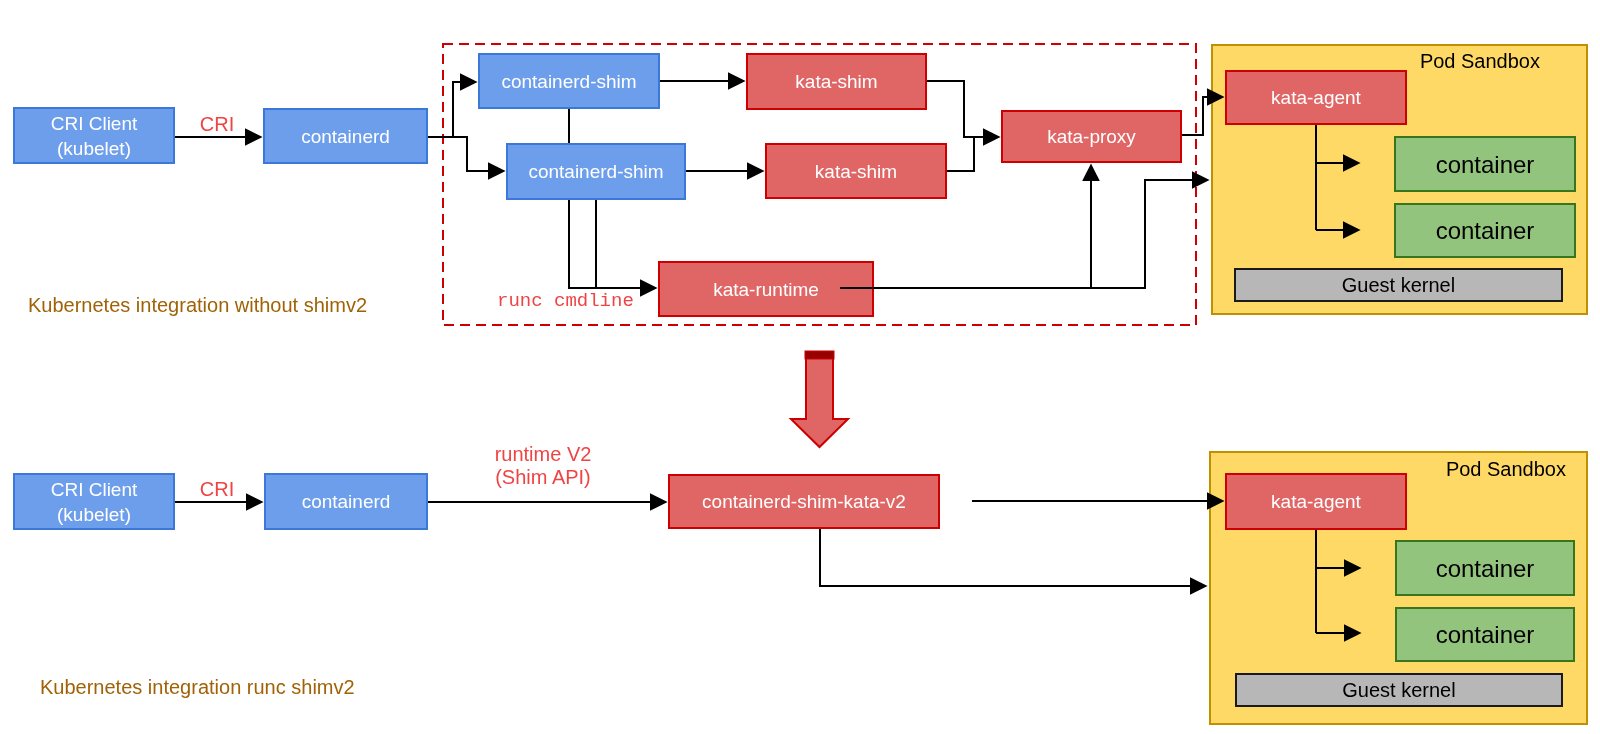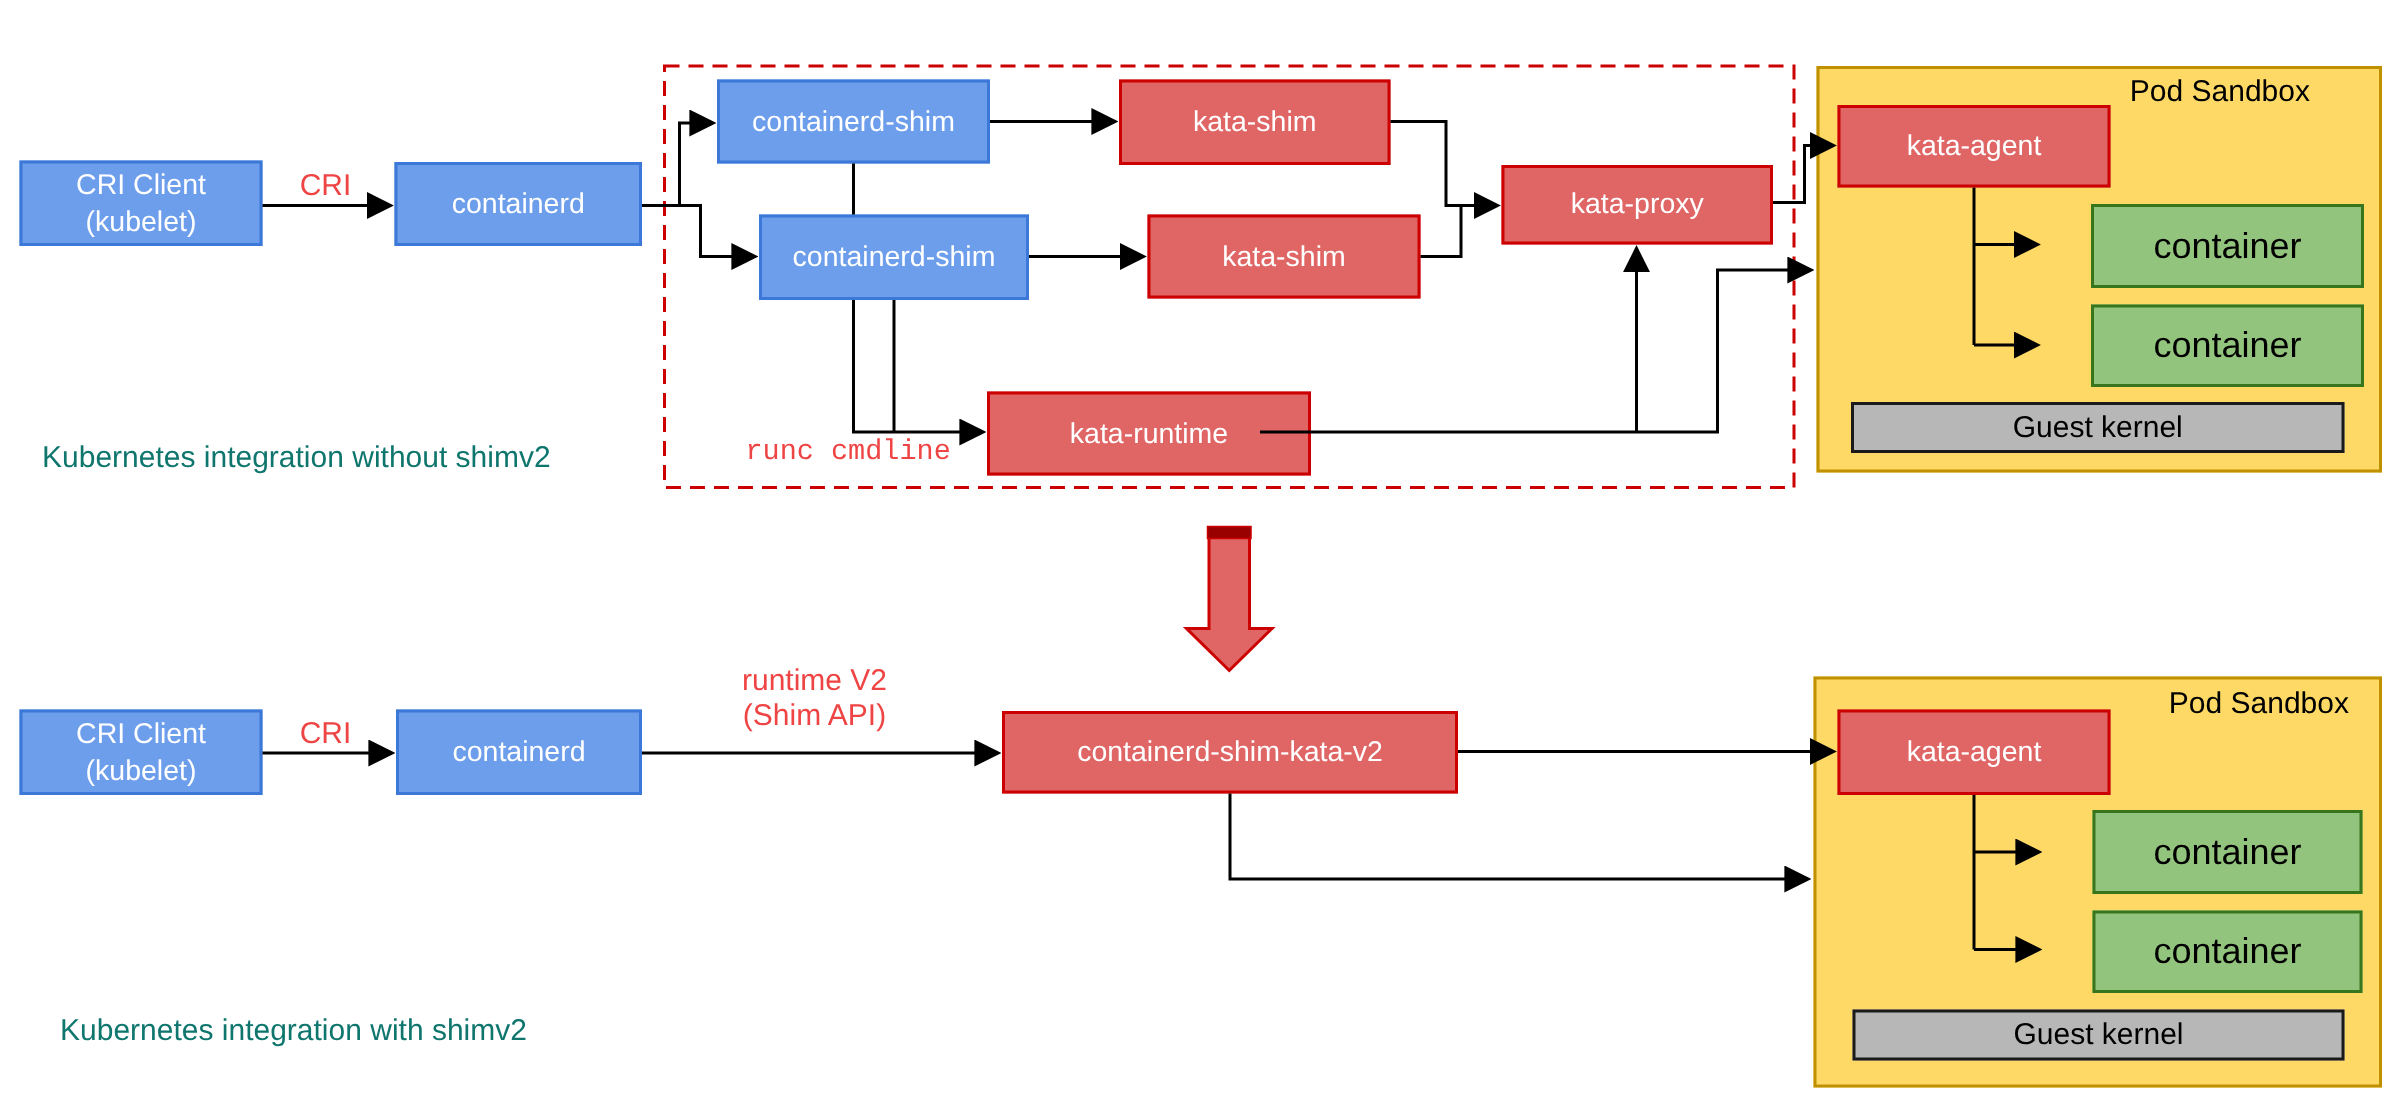--- a/index.html
+++ b/index.html
@@ -17,21 +17,21 @@
   .green{background:var(--green_fill);border-color:var(--green_border);color:#000000;font-size:24px;margin-left:33px;}
   .gray{background:var(--gray_fill);border-color:var(--gray_border);color:#000000;font-size:20px;}
   .sandbox{
     position:absolute;box-sizing:border-box;border:2px solid var(--yellow_border);
     background:var(--yellow_fill);
   }
   .sandbox-title{
     position:absolute;top:4px;right:46px;font-size:20px;color:#000000;
   }
   .label{position:absolute;color:#ef4444;font-size:20px;white-space:nowrap;}
-  .caption{position:absolute;color:#0f766e;font-size:20px;white-space:nowrap;}
+  .caption{position:absolute;color:#a16207;font-size:20px;white-space:nowrap;}
   .overlay{position:absolute;left:0;top:0;pointer-events:none;}
   .connector{stroke:var(--arrow);stroke-width:2;fill:none;}
   .dashedrect{stroke:var(--dashed);stroke-width:2;fill:none;}
   .bigarrow{fill:var(--big_arrow_fill);stroke:var(--big_arrow_stroke);stroke-width:2;}
   .bigarrowband{fill:var(--big_arrow_band);stroke:var(--big_arrow_stroke);stroke-width:1;}
 </style>
 </head>
 <body>
 
 <div class="canvas">
@@ -80,31 +80,31 @@
 
   <div class="label" style="left:196px;top:478px;width:42px;text-align:center;">CRI</div>
 
   <div class="box blue" style="left:264px;top:473px;width:164px;height:57px;">containerd</div>
 
   <div class="label" style="left:482px;top:443px;width:122px;text-align:center;">
     <div>runtime V2</div>
     <div>(Shim API)</div>
   </div>
 
-  <div class="box red" style="left:668px;top:474px;width:304px;height:55px;">containerd-shim-kata-v2</div>
+  <div class="box red" style="left:668px;top:474px;width:272px;height:55px;">containerd-shim-kata-v2</div>
 
   <div class="sandbox" style="left:1209px;top:451px;width:379px;height:274px;">
     <div class="sandbox-title" style="right:20px;top:5px;">Pod Sandbox</div>
   </div>
   <div class="box red" style="left:1225px;top:473px;width:182px;height:57px;">kata-agent</div>
   <div class="box green" style="left:1362px;top:540px;width:180px;height:56px;">container</div>
   <div class="box green" style="left:1362px;top:607px;width:180px;height:55px;">container</div>
   <div class="box gray" style="left:1235px;top:673px;width:328px;height:34px;">Guest kernel</div>
 
-  <div class="caption" style="left:40px;top:676px;">Kubernetes integration with shimv2</div>
+  <div class="caption" style="left:40px;top:676px;">Kubernetes integration runc shimv2</div>
 
   <svg class="overlay" width="1600" height="734" viewBox="0 0 1600 734">
     <defs>
       <marker id="ah" viewBox="0 0 10 10" refX="8" refY="5" markerWidth="9" markerHeight="9" orient="auto-start-reverse">
         <path d="M0,0 L10,5 L0,10 Z" fill="#000000"></path>
       </marker>
     </defs>
 
     <rect class="dashedrect" x="443" y="44" width="753" height="281" stroke-dasharray="10,6"></rect>
 

